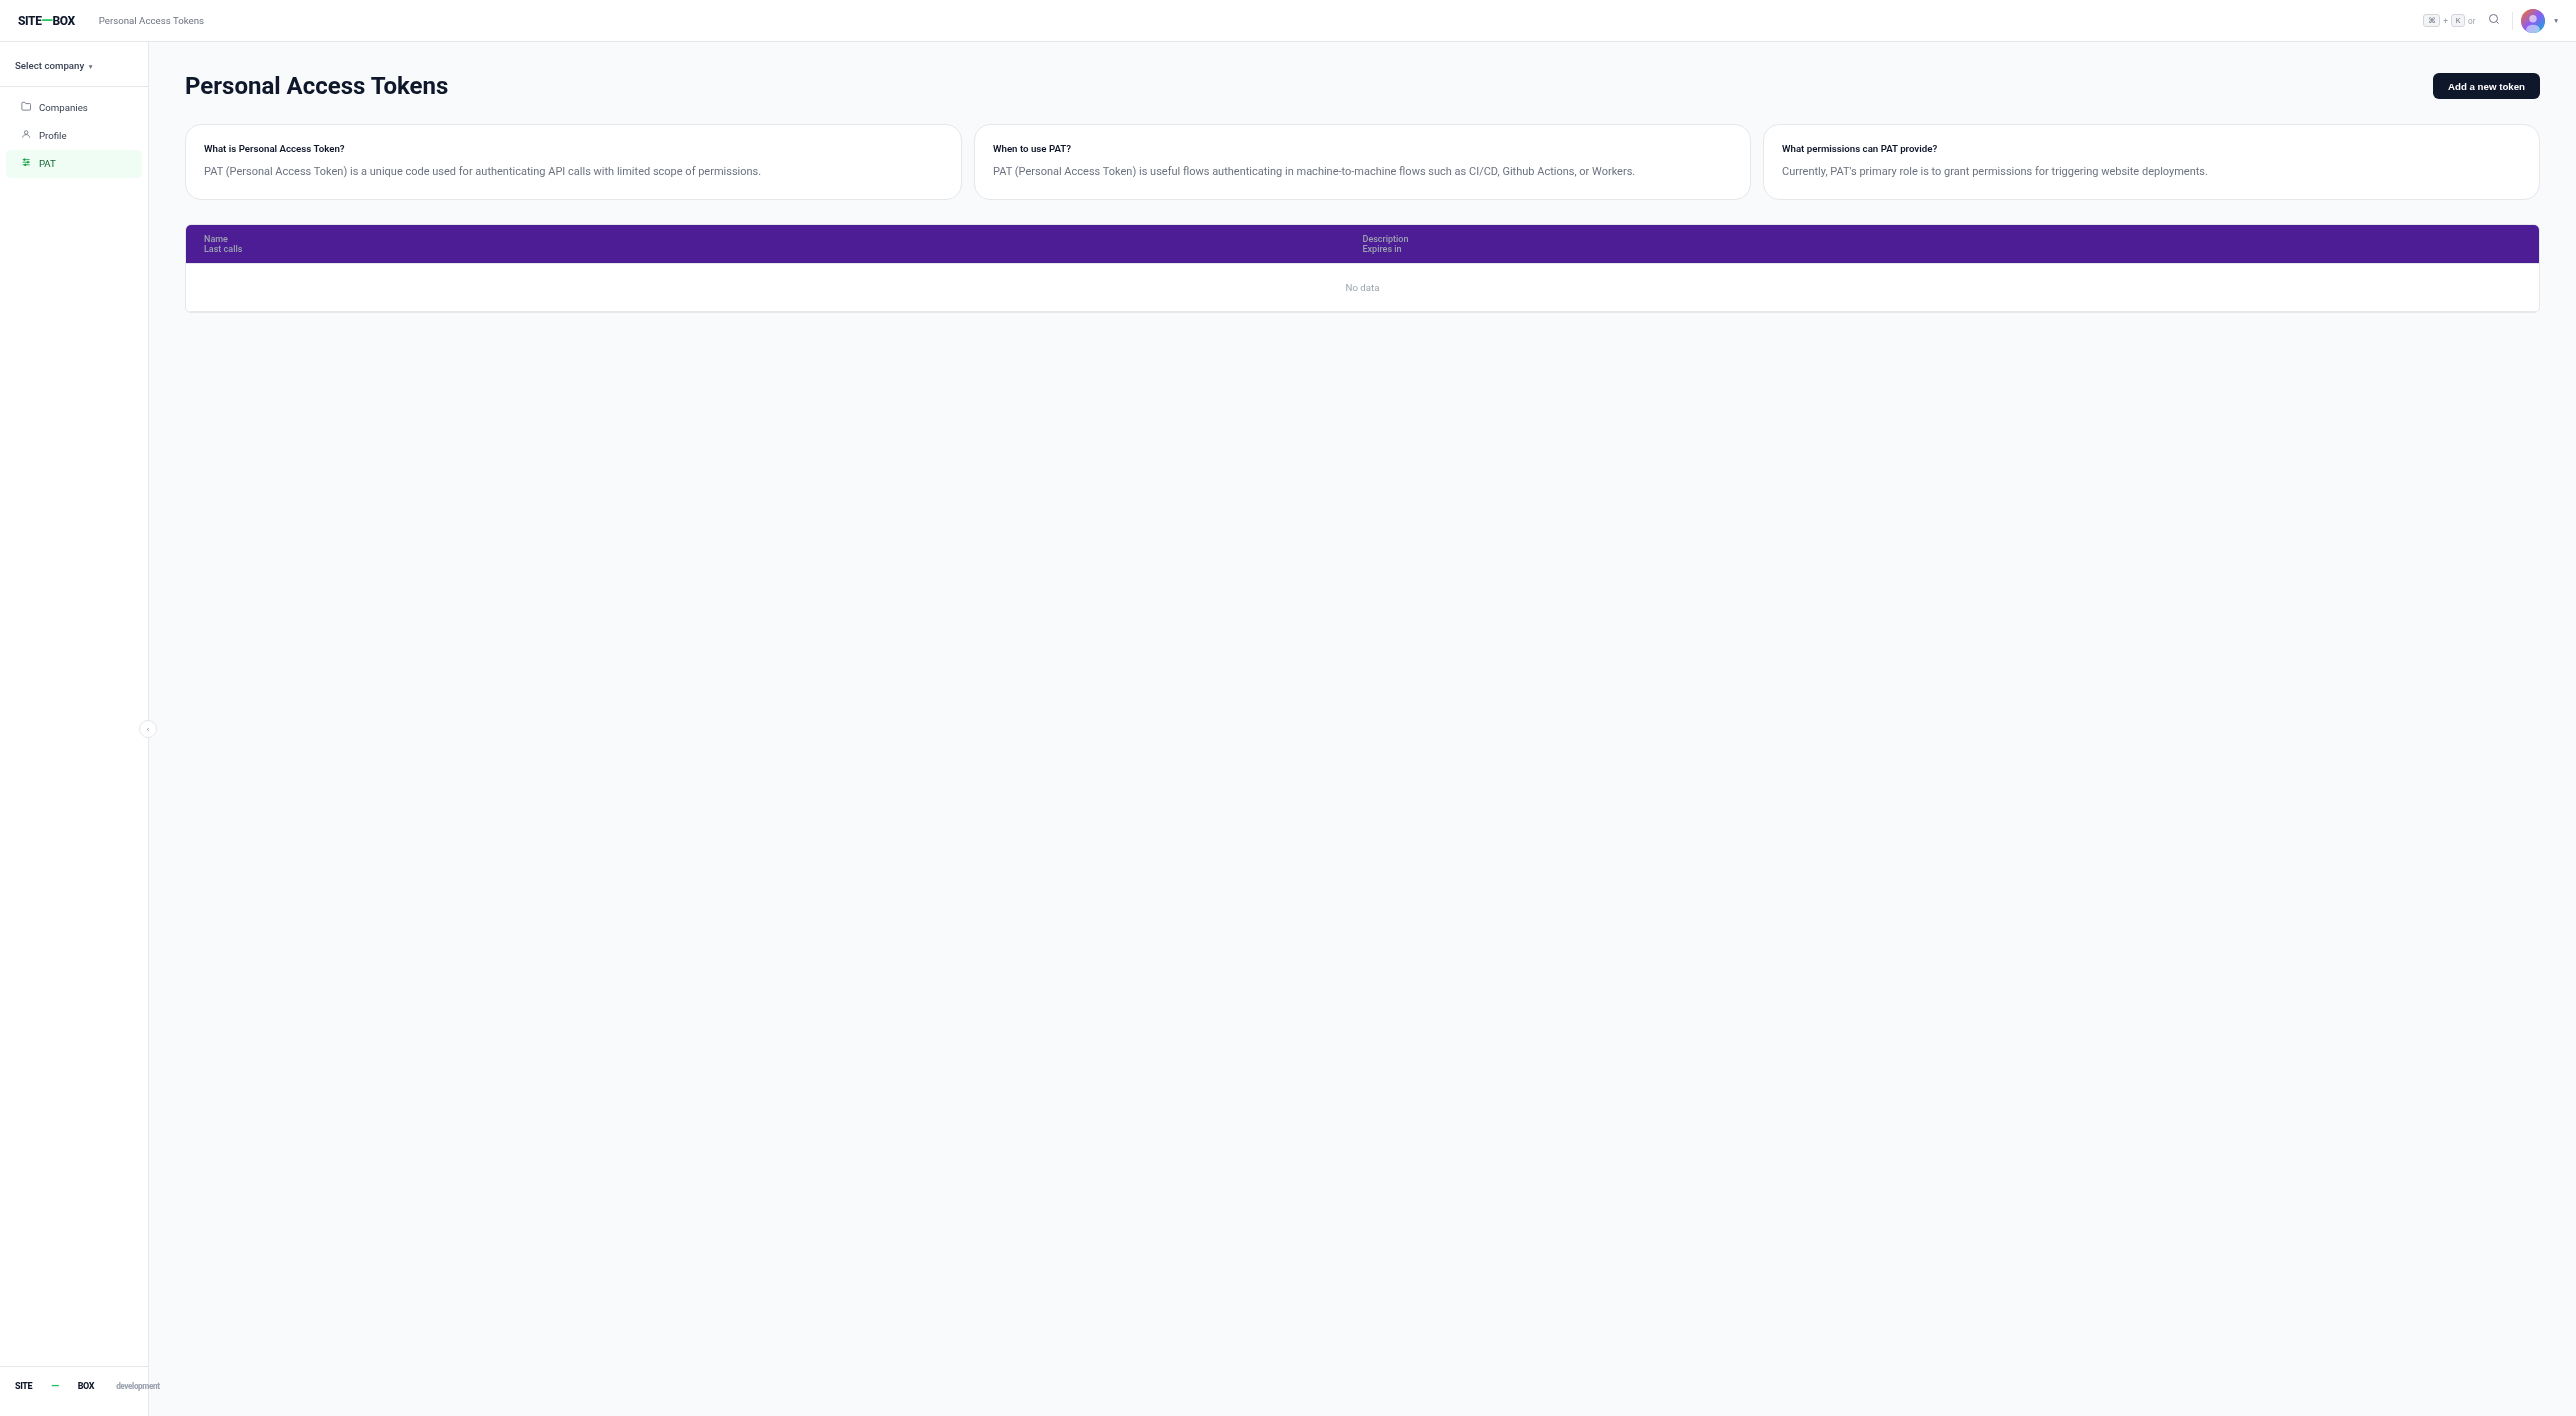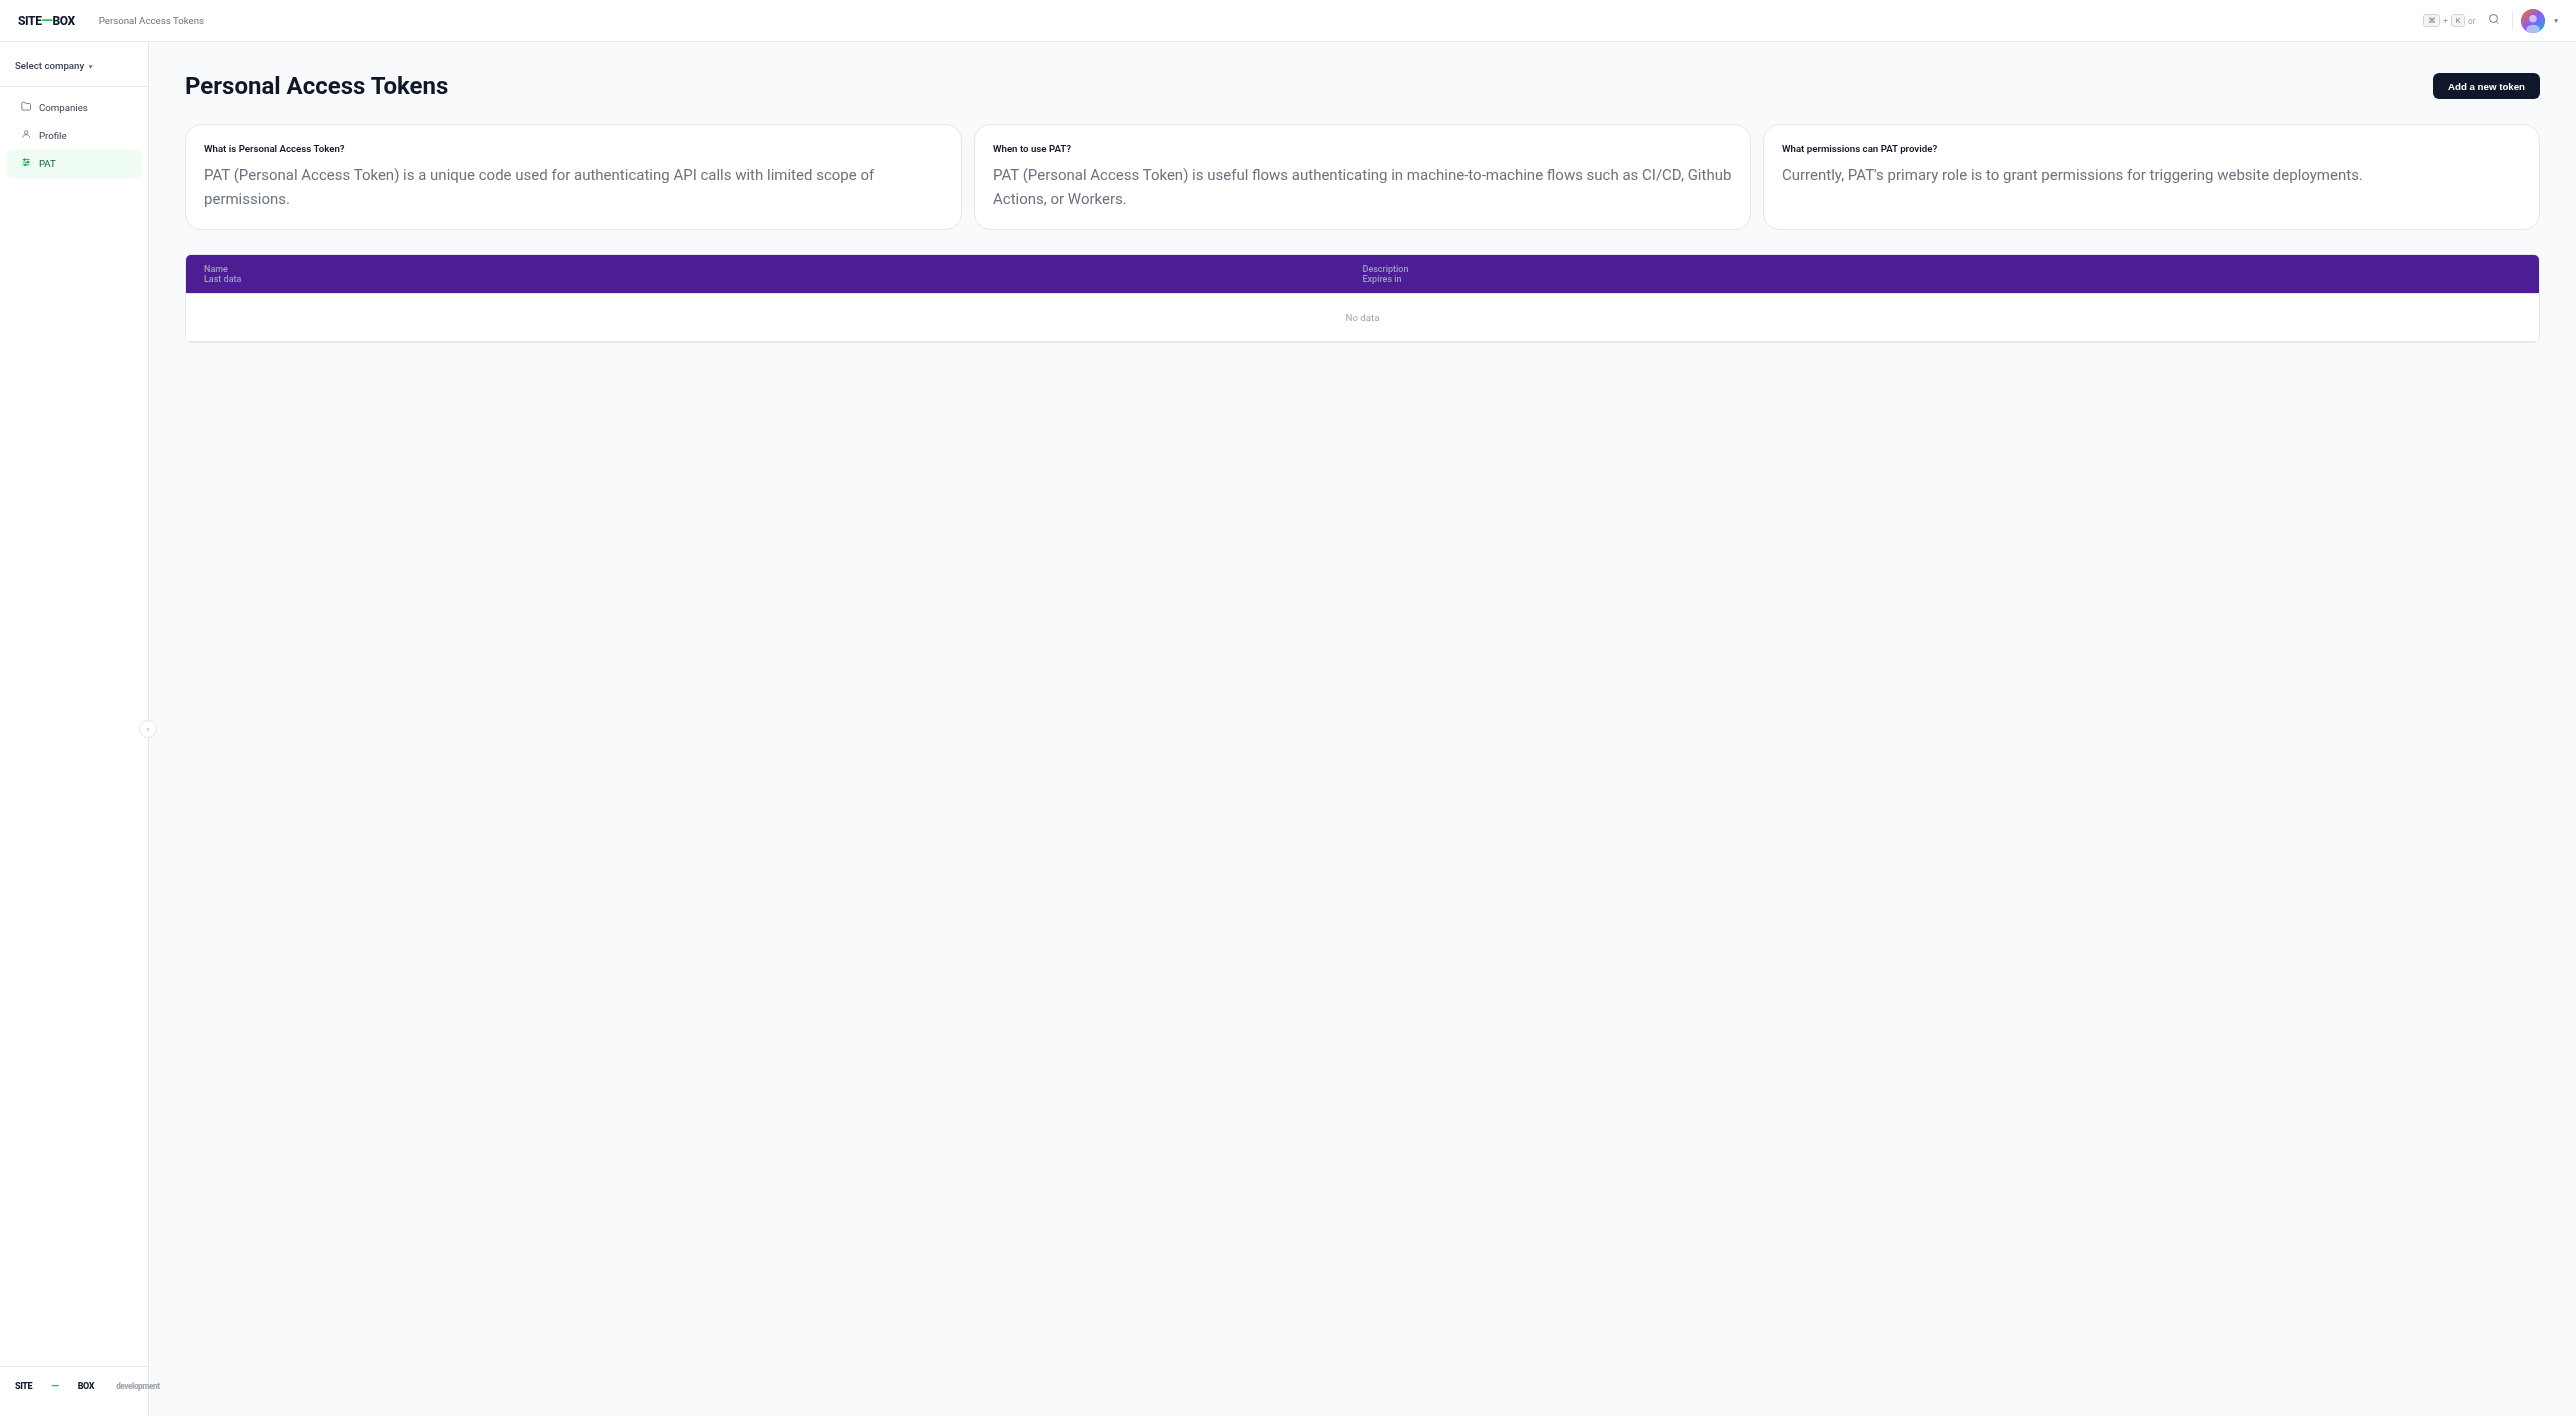--- a/index.html
+++ b/index.html
@@ -130,21 +130,21 @@
       border-radius: 16px;
       padding: 18px;
     }
     .info-card-title {
       font-size: 9.7px;
       font-weight: 600;
       color: #0f172a;
       margin-bottom: 9px;
     }
     .info-card-body {
-      font-size: 15px;
+      font-size: 11px;
       color: #6b7280;
       line-height: 1.6;
     }
 
     
     .table-container {
       background: #fff;
       border: 0.7px solid #e5e7eb;
       border-radius: 6px;
       overflow: hidden;
@@ -317,20 +317,20 @@
       <div class="info-card">
         <div class="info-card-title">What permissions can PAT provide?</div>
         <div class="info-card-body">Currently, PAT's primary role is to grant permissions for triggering website deployments.</div>
       </div>
     </div>
 
     <div class="table-container">
       <div class="table-header">
         <div class="table-header-cell">Name</div>
         <div class="table-header-cell">Description</div>
-        <div class="table-header-cell">Last data</div>
+        <div class="table-header-cell">Last calls</div>
         <div class="table-header-cell">Expires in</div>
       </div>
       <div class="table-empty">No data</div>
     </div>
   </main>
 </div>
 
 
 </body></html>

